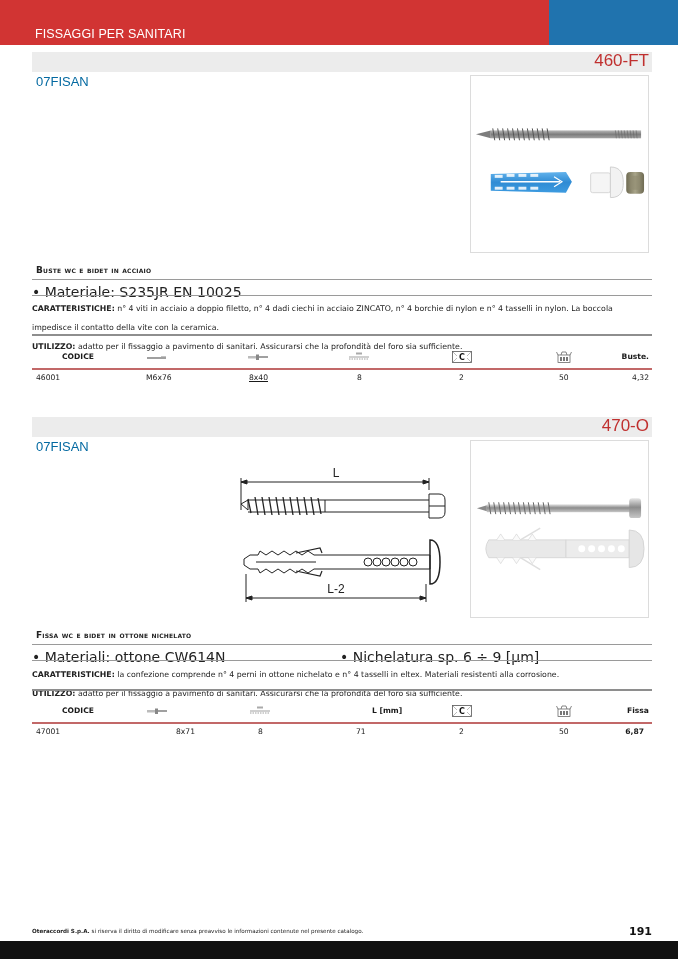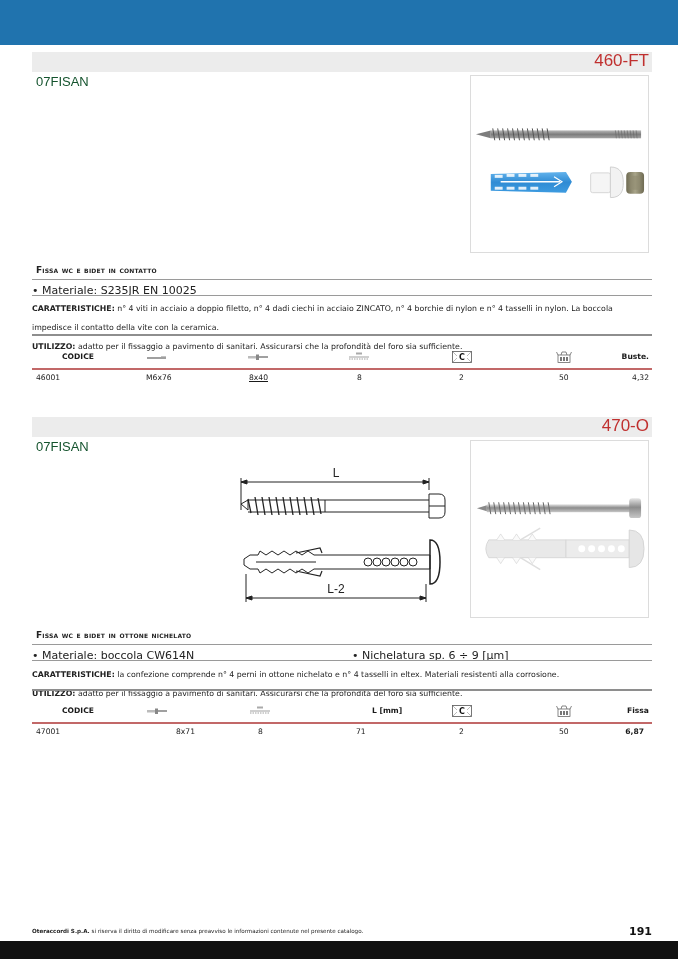--- a/index.html
+++ b/index.html
@@ -5,48 +5,51 @@
   * { box-sizing: border-box; margin: 0; padding: 0; }
   html, body { width: 678px; height: 959px; background: #ffffff; overflow: hidden; }
   body { position: relative; font-family: "DejaVu Sans", sans-serif; color: #1a1a1a; }
 
   .topbar { position: absolute; left: 0; top: 0; width: 678px; height: 45px; display: flex; }
   .topbar .red { width: 549px; height: 45px; background: #d13433; position: relative; }
   .topbar .blue { flex: 1; background: #2073ae; }
   .topbar .section-title { position: absolute; left: 35px; top: 27px; color: #fff; font-family: "Liberation Sans", sans-serif; font-size: 12.5px; letter-spacing: 0.1px; }
   .code-band { position: absolute; left: 32px; width: 620px; height: 20px; background: #ececec; }
   .code-band .code { position: absolute; right: 3px; top: -1px; color: #c0302f; font-family: "Liberation Sans", sans-serif; font-size: 17px; }
-  .family { position: absolute; left: 36px; font-family: "Liberation Sans", sans-serif; font-size: 13px; color: #14532d; text-align: right; }
+  .family { position: absolute; left: 36px; font-family: "Liberation Sans", sans-serif; font-size: 13px; color: #0369a1; text-align: right; }
   .photo-box { position: absolute; left: 470px; width: 179px; border: 1px solid #dcdcdc; background: #fff; }
   .photo-box svg { width: 100%; height: 100%; display: block; }
 
   .drawing { position: absolute; left: 236px; width: 218px; height: 150px; }
 
   .ptitle { position: absolute; left: 36px; font-family: "DejaVu Sans", sans-serif; font-weight: bold; font-size: 9px; font-variant: small-caps; letter-spacing: 0.2px; color: #222; }
   .hr { position: absolute; left: 32px; width: 620px; height: 1px; background: #9a9a9a; }
   .hr.thick { height: 2px; background: #8e8e8e; }
   .hr.red { background: #c26868; height: 1.5px; }
-  .bullet { position: absolute; font-size: 11px; color: #222; }
+  .bullet { position: absolute; font-size: 14px; color: #222; }
   .para { position: absolute; left: 32px; width: 622px; font-size: 7.8px; line-height: 19px; color: #222; }
   .para b { font-weight: bold; }
 
   .tbl-head, .tbl-row { position: absolute; left: 32px; width: 620px; height: 14px; font-size: 7.6px; }
   .tbl-head span, .tbl-row span { position: absolute; top: 0; white-space: nowrap; }
   .tbl-head .lbl { font-weight: bold; margin-left: 26px; }
   .ico { position: absolute; top: 0; display: inline-block; }
 
   .footer-note { position: absolute; left: 32px; top: 928px; font-size: 5.6px; color: #222; }
   .footer-note b { font-weight: bold; }
   .page-num { position: absolute; right: 26px; top: 925px; font-size: 11px; font-weight: bold; color: #111; }
   .bottombar { position: absolute; left: 0; top: 941px; width: 678px; height: 18px; background: #111111; }
 </style>
 </head>
 <body>
 
 <div class="topbar">
+  <div class="red">
+    <span class="section-title">FISSAGGI PER SANITARI</span>
+  </div>
   <div class="blue"></div>
 </div>
 
 <div>
   <div class="code-band" style="top:52px;">
     <span class="code">460-FT</span>
   </div>
   <div class="family" style="top:74px;">07FISAN</div>
 
   <div class="photo-box" style="top:75px; height:178px;">
@@ -119,21 +122,21 @@
         <path d="M141,92 C152,92 154,100 154,108 C154,116 152,123 141,123 Z" fill="#f2f2f2" stroke="#d0d0d0"></path>
       </g>
 
       <g>
         <rect x="157" y="97" width="18" height="22" rx="4" fill="url(#nut1)"></rect>
         <rect x="161" y="101" width="10" height="14" rx="2" fill="#8f8b70" opacity="0.6"></rect>
       </g>
     </svg>
   </div>
 
-  <div class="ptitle" style="top:265px;"><span>Fissa wc e bidet in contatto</span></div>
+  <div class="ptitle" style="top:265px;"><span>Buste wc e bidet in acciaio</span></div>
   <div class="hr" style="top:279px;"></div>
   <div class="bullet" style="left:32px; top:284px;">• Materiale: S235JR EN 10025</div>
   <div class="hr" style="top:295px;"></div>
   <div class="para" style="top:299px;">
     <b>CARATTERISTICHE:</b><span> n° 4 viti in acciaio a doppio filetto, n° 4 dadi ciechi in acciaio ZINCATO, n° 4 borchie di nylon e n° 4 tasselli in nylon. La boccola impedisce il contatto della vite con la ceramica.</span><br>
     <b>UTILIZZO:</b><span> adatto per il fissaggio a pavimento di sanitari. Assicurarsi che la profondità  del foro sia sufficiente.</span>
   </div>
   <div class="hr thick" style="top:334px;"></div>
 
   <div class="tbl-head" style="top:352px;">
@@ -290,22 +293,22 @@
             <circle cx="152" cy="109" r="3.5"></circle>
             <circle cx="162" cy="109" r="3.5" opacity="0"></circle>
         </g>
         <path d="M160,90 Q175,90 175,109 Q175,128 160,128 Z" fill="#e6e6e6" stroke="#d4d4d4"></path>
       </g>
     </svg>
   </div>
 
   <div class="ptitle" style="top:630px;"><span>Fissa wc e bidet in ottone nichelato</span></div>
   <div class="hr" style="top:644px;"></div>
-  <div class="bullet" style="left:32px; top:649px;">• Materiale: boccola CW614N</div>
-  <div class="bullet" style="left:352px; top:649px;">• Nichelatura sp. 6 ÷ 9 [µm]</div>
+  <div class="bullet" style="left:32px; top:649px;">• Materiali: ottone CW614N</div>
+  <div class="bullet" style="left:340px; top:649px;">• Nichelatura sp. 6 ÷ 9 [µm]</div>
   <div class="hr" style="top:660px;"></div>
   <div class="para" style="top:665px;">
     <b>CARATTERISTICHE:</b><span> la confezione comprende n° 4 perni in ottone nichelato e n° 4 tasselli in eltex. Materiali resistenti alla corrosione.</span><br>
     <b>UTILIZZO:</b><span> adatto per il fissaggio a pavimento di sanitari. Assicurarsi che la profondità  del foro sia sufficiente.</span>
   </div>
   <div class="hr thick" style="top:689px;"></div>
 
   <div class="tbl-head" style="top:706px;">
     <span class="lbl" style="left:4px;">CODICE</span>
     <span class="ico" style="left:114px; top:1px;">

